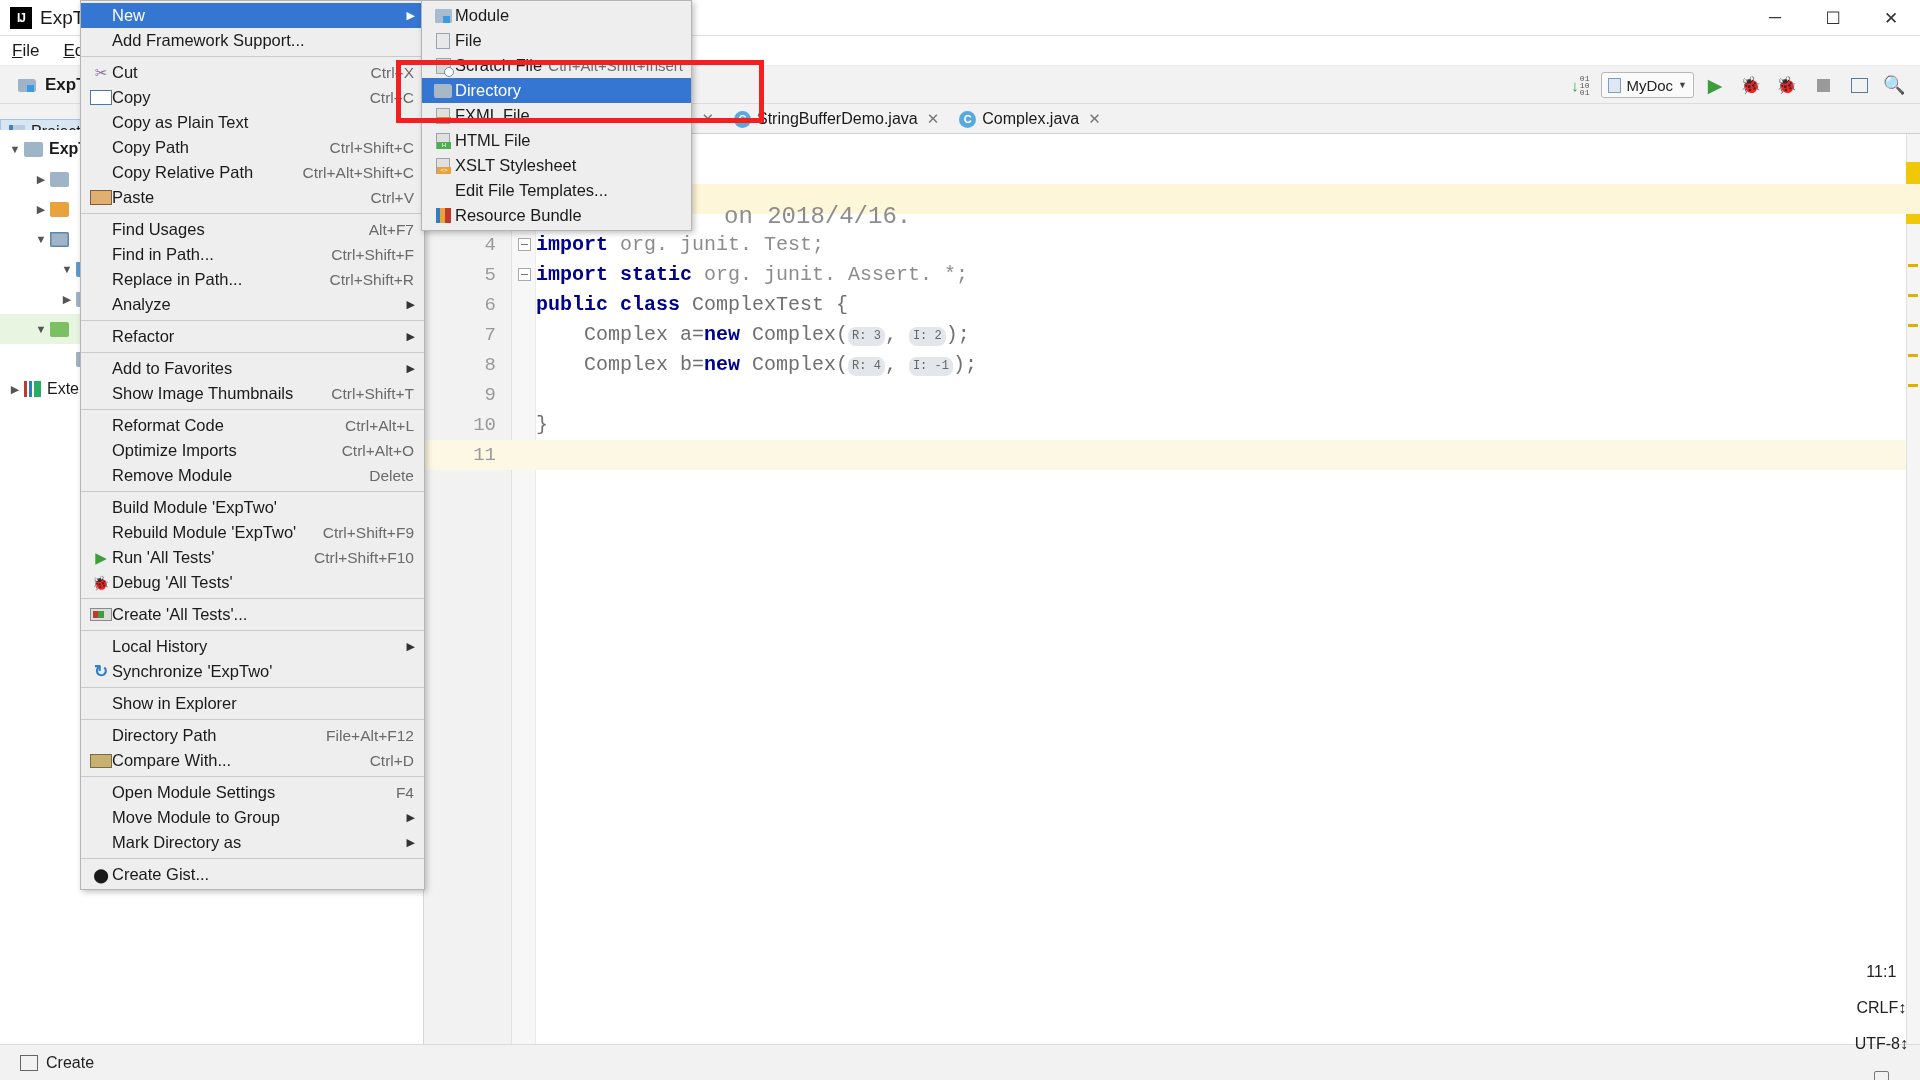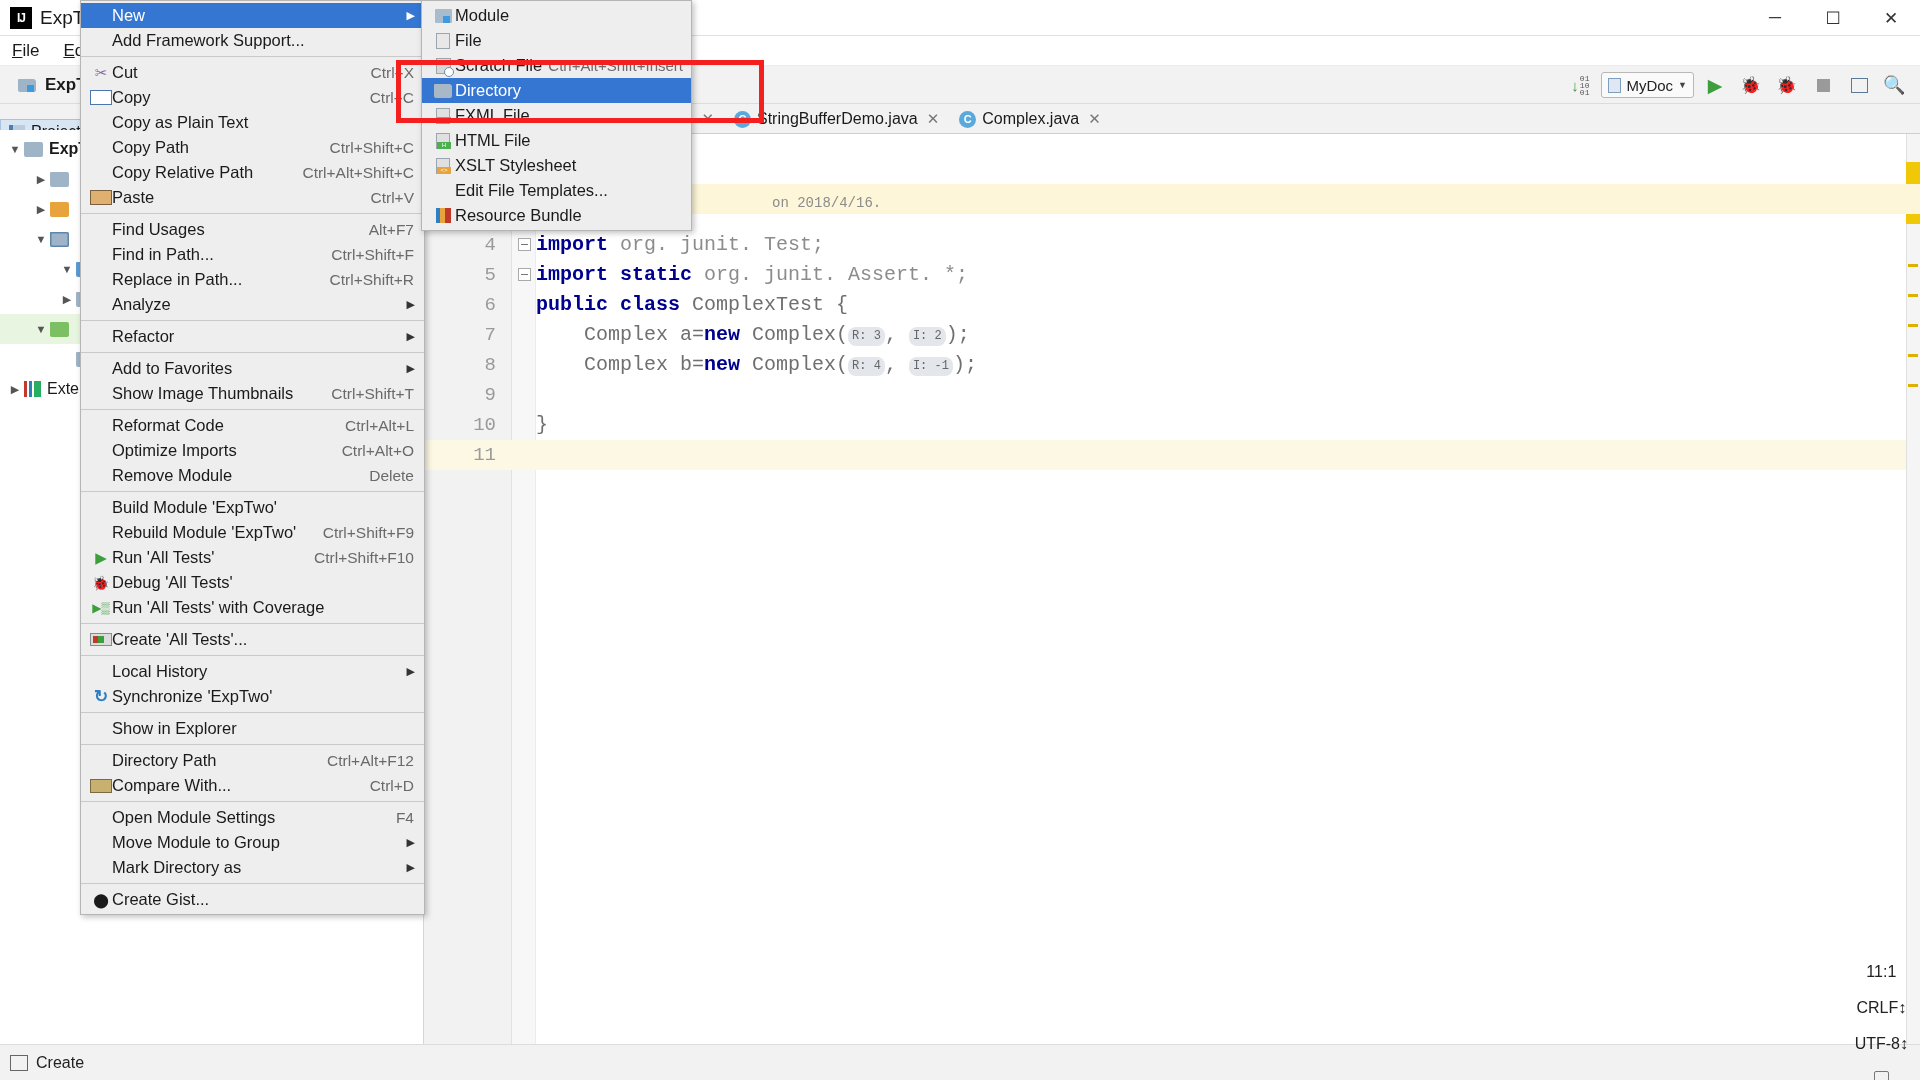--- a/index.html
+++ b/index.html
@@ -137,21 +137,21 @@
   .markers { position:absolute; right:0; top:0; width:14px; bottom:0; background:#f5f5f5;
              border-left:1px solid #e0e0e0;}
   .mk { position:absolute; right:2px; width:10px; height:3px; background:#ddb100; }
   .mk-block{position:absolute;right:0;width:14px;background:#f0c808;}
 
   
   .statusbar {
     position:absolute; left:0; bottom:0; width:1920px; height:36px;
     background:#f2f2f2; border-top:1px solid #dcdcdc; display:flex; align-items:center;
   }
-  .sb-left { display:flex; align-items:center; gap:8px; margin-left:10px; font-size:16px; color:#222;}
+  .sb-left { display:flex; align-items:center; gap:8px; margin-left:20px; font-size:16px; color:#222;}
   .sb-ic { width:18px;height:16px;border:1.5px solid #666; }
   .sb-right { position:absolute; right:12px; display:flex; align-items:center; gap:18px;
               font-size:16px; color:#222;flex-direction:column; }
   .lockic{width:15px;height:17px;border:1.5px solid #777;border-radius:2px;}
   .bellic{font-size:16px;color:#555;}
   .trashic{font-size:16px;color:#555;}
 
   
   .ctxmenu {
     position:absolute; left:80px; top:0; width:345px;
@@ -350,21 +350,21 @@
     <div class="markers">
       <div class="mk-block" style="top:28px;height:62px;background:#f0c808;"></div>
       <div class="mk" style="top:130px;"></div>
       <div class="mk" style="top:160px;"></div>
       <div class="mk" style="top:190px;"></div>
       <div class="mk" style="top:220px;"></div>
       <div class="mk" style="top:250px;"></div>
     </div>
 
     <div class="cmt-band" style="top:50px;">
-      <span style="position:absolute;left:300px;top:4px;line-height:30px;font-size:14px;color:#8c8c8c;margin-left:48px;">on  2018/4/16.</span>
+      <span style="position:absolute;left:300px;top:18px;line-height:30px;font-size:24px;color:#8c8c8c;">on  2018/4/16.</span>
     </div>
 
     <div id="code" style="position:absolute;left:0;top:96px;right:14px;">
         <div class="crow">
           <span class="lnum">4</span>
           <span class="foldmark" style="top: 8px;"></span>
           <span class="ctext"><span class="k-blue">import </span><span class="k-gray">org. junit. Test;</span></span>
         </div>
         <div class="crow">
           <span class="lnum">5</span>
@@ -519,24 +519,20 @@
       </div>
       <div class="mi">
         <span class="mi-ic ic-play"></span>
         <span class="mi-lbl">Run 'All Tests'</span>
         <span class="mi-sc">Ctrl+Shift+F10</span>
       </div>
       <div class="mi">
         <span class="mi-ic ic-bug"></span>
         <span class="mi-lbl">Debug 'All Tests'</span>
       </div>
-      <div class="mi">
-        <span class="mi-ic ic-cov"></span>
-        <span class="mi-lbl">Run 'All Tests' with Coverage</span>
-      </div>
       <div class="msep"></div>
       <div class="mi">
         <span class="mi-ic ic-win"></span>
         <span class="mi-lbl">Create 'All Tests'...</span>
       </div>
       <div class="msep"></div>
       <div class="mi">
         <span class="mi-ic "></span>
         <span class="mi-lbl">Local History</span>
         <span class="mi-arrow">▶</span>
@@ -547,21 +543,21 @@
       </div>
       <div class="msep"></div>
       <div class="mi">
         <span class="mi-ic "></span>
         <span class="mi-lbl">Show in Explorer</span>
       </div>
       <div class="msep"></div>
       <div class="mi">
         <span class="mi-ic "></span>
         <span class="mi-lbl">Directory Path</span>
-        <span class="mi-sc">Ctrl+Alt+F12</span>
+        <span class="mi-sc">File+Alt+F12</span>
       </div>
       <div class="mi">
         <span class="mi-ic ic-cmp"></span>
         <span class="mi-lbl">Compare With...</span>
         <span class="mi-sc">Ctrl+D</span>
       </div>
       <div class="msep"></div>
       <div class="mi">
         <span class="mi-ic "></span>
         <span class="mi-lbl">Open Module Settings</span>

